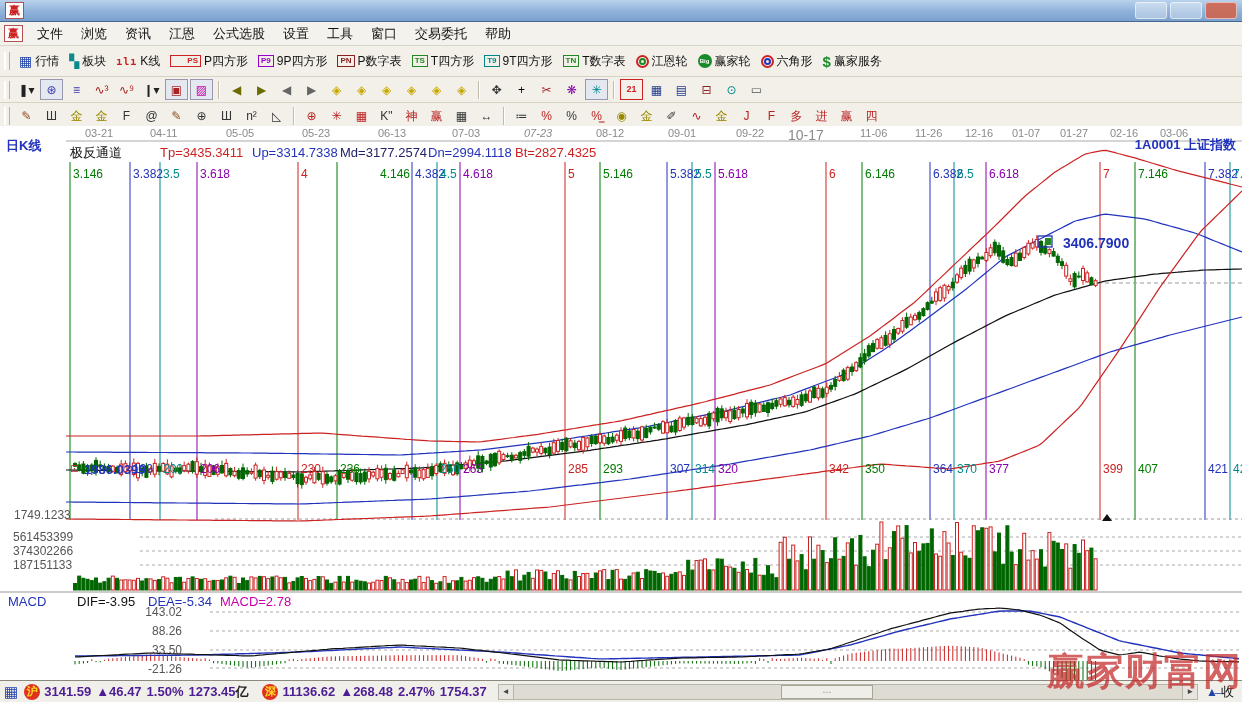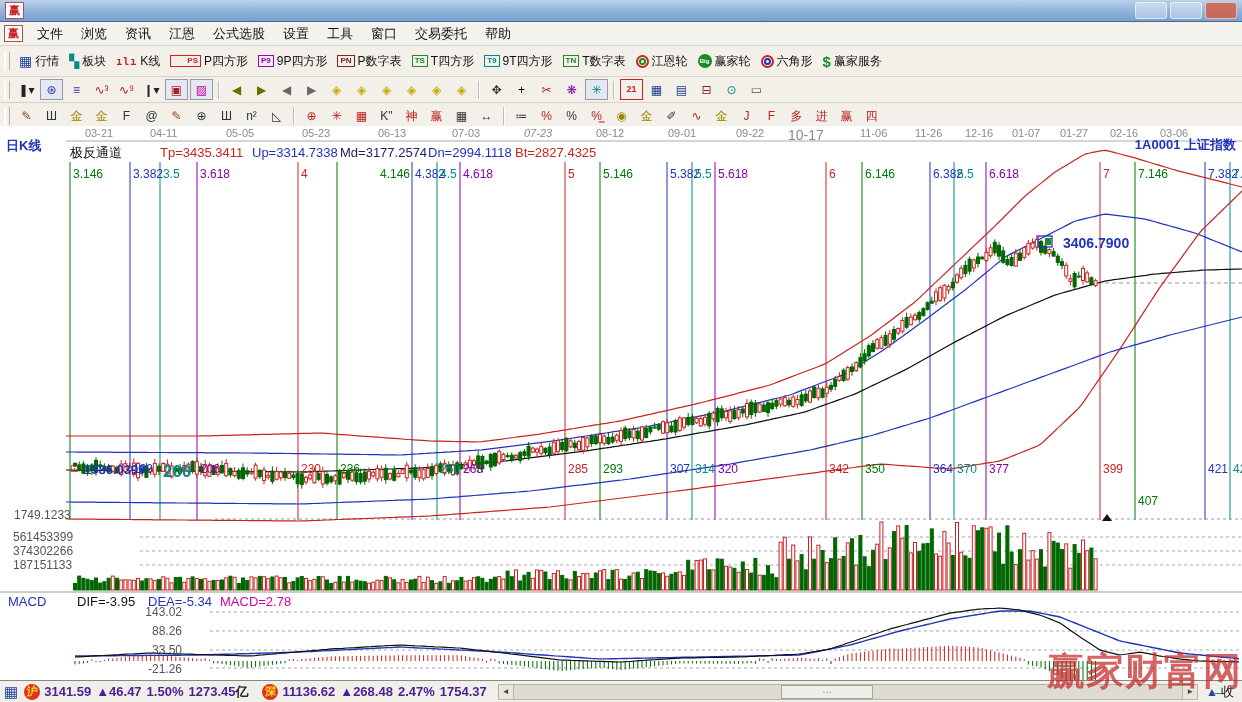--- a/index.html
+++ b/index.html
@@ -1278,21 +1278,21 @@
     <div class="ov" style="left: 1160px; top: 128px; color: rgb(138, 138, 138); font-size: 11px;">03-06</div>
     <div class="ov" style="left: 160px; top: 146px; color: rgb(204, 34, 34); font-size: 13px;">Tp=3435.3411</div>
     <div class="ov" style="left: 252px; top: 146px; color: rgb(34, 51, 187); font-size: 13px;">Up=3314.7338</div>
     <div class="ov" style="left: 340px; top: 146px; color: rgb(34, 34, 102); font-size: 13px;">Md=3177.2574</div>
     <div class="ov" style="left: 428px; top: 146px; color: rgb(34, 51, 187); font-size: 13px;">Dn=2994.1118</div>
     <div class="ov" style="left: 515px; top: 146px; color: rgb(204, 34, 34); font-size: 13px;">Bt=2827.4325</div>
     <div class="ov" style="left: 73px; top: 168px; color: rgb(0, 122, 0); font-size: 12px;">3.146</div>
     <div class="ov" style="left: 133px; top: 168px; color: rgb(34, 51, 187); font-size: 12px;">3.382</div>
     <div class="ov" style="left: 133px; top: 463px; color: rgb(34, 51, 187); font-size: 12px;">199</div>
     <div class="ov" style="left: 163px; top: 168px; color: rgb(0, 139, 139); font-size: 12px;">3.5</div>
-    <div class="ov" style="left: 163px; top: 463px; color: rgb(0, 139, 139); font-size: 17px; font-weight: bold;">200</div>
+    <div class="ov" style="left: 163px; top: 463px; color: rgb(0, 139, 139); font-size: 12px;">200</div>
     <div class="ov" style="left: 200px; top: 168px; color: rgb(136, 0, 170); font-size: 12px;">3.618</div>
     <div class="ov" style="left: 200px; top: 463px; color: rgb(136, 0, 170); font-size: 12px;">206</div>
     <div class="ov" style="left: 301px; top: 168px; color: rgb(204, 34, 34); font-size: 12px;">4</div>
     <div class="ov" style="left: 301px; top: 463px; color: rgb(204, 34, 34); font-size: 12px;">230</div>
     <div class="ov" style="left: 340px; top: 168px; color: rgb(0, 122, 0); font-size: 12px; margin-left: 40px;">4.146</div>
     <div class="ov" style="left: 340px; top: 463px; color: rgb(0, 122, 0); font-size: 12px;">236</div>
     <div class="ov" style="left: 415px; top: 168px; color: rgb(34, 51, 187); font-size: 12px;">4.382</div>
     <div class="ov" style="left: 440px; top: 168px; color: rgb(0, 139, 139); font-size: 12px;">4.5</div>
     <div class="ov" style="left: 440px; top: 463px; color: rgb(0, 139, 139); font-size: 12px;">250</div>
     <div class="ov" style="left: 463px; top: 168px; color: rgb(136, 0, 170); font-size: 12px;">4.618</div>
@@ -1313,21 +1313,21 @@
     <div class="ov" style="left: 865px; top: 463px; color: rgb(0, 122, 0); font-size: 12px;">350</div>
     <div class="ov" style="left: 933px; top: 168px; color: rgb(34, 51, 187); font-size: 12px;">6.382</div>
     <div class="ov" style="left: 933px; top: 463px; color: rgb(34, 51, 187); font-size: 12px;">364</div>
     <div class="ov" style="left: 957px; top: 168px; color: rgb(0, 139, 139); font-size: 12px;">6.5</div>
     <div class="ov" style="left: 957px; top: 463px; color: rgb(0, 139, 139); font-size: 12px;">370</div>
     <div class="ov" style="left: 989px; top: 168px; color: rgb(136, 0, 170); font-size: 12px;">6.618</div>
     <div class="ov" style="left: 989px; top: 463px; color: rgb(136, 0, 170); font-size: 12px;">377</div>
     <div class="ov" style="left: 1103px; top: 168px; color: rgb(204, 34, 34); font-size: 12px;">7</div>
     <div class="ov" style="left: 1103px; top: 463px; color: rgb(204, 34, 34); font-size: 12px;">399</div>
     <div class="ov" style="left: 1138px; top: 168px; color: rgb(0, 122, 0); font-size: 12px;">7.146</div>
-    <div class="ov" style="left: 1138px; top: 463px; color: rgb(0, 122, 0); font-size: 12px; margin-top: 32px;">407</div>
+    <div class="ov" style="left: 1138px; top: 463px; color: rgb(0, 122, 0); font-size: 12px;">407</div>
     <div class="ov" style="left: 1208px; top: 168px; color: rgb(34, 51, 187); font-size: 12px;">7.382</div>
     <div class="ov" style="left: 1208px; top: 463px; color: rgb(34, 51, 187); font-size: 12px;">421</div>
     <div class="ov" style="left: 1233px; top: 168px; color: rgb(0, 139, 139); font-size: 12px;">7.5</div>
     <div class="ov" style="left: 1233px; top: 463px; color: rgb(0, 139, 139); font-size: 12px;">42</div>
     <div class="ov" style="left: 13px; top: 531px; color: rgb(85, 85, 85); font-size: 12px;">561453399</div>
     <div class="ov" style="left: 13px; top: 545px; color: rgb(85, 85, 85); font-size: 12px;">374302266</div>
     <div class="ov" style="left: 13px; top: 559px; color: rgb(85, 85, 85); font-size: 12px;">187151133</div>
     <div class="ov" style="left: 120px; top: 606px; width: 62px; text-align: right; color: rgb(85, 85, 85);">143.02</div>
     <div class="ov" style="left: 120px; top: 625px; width: 62px; text-align: right; color: rgb(85, 85, 85);">88.26</div>
     <div class="ov" style="left: 120px; top: 644px; width: 62px; text-align: right; color: rgb(85, 85, 85);">33.50</div>

